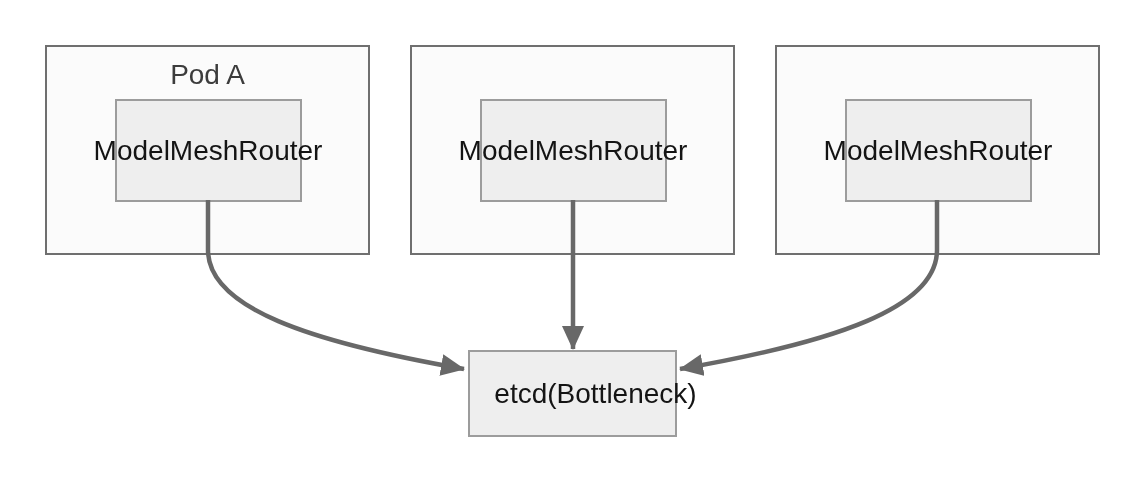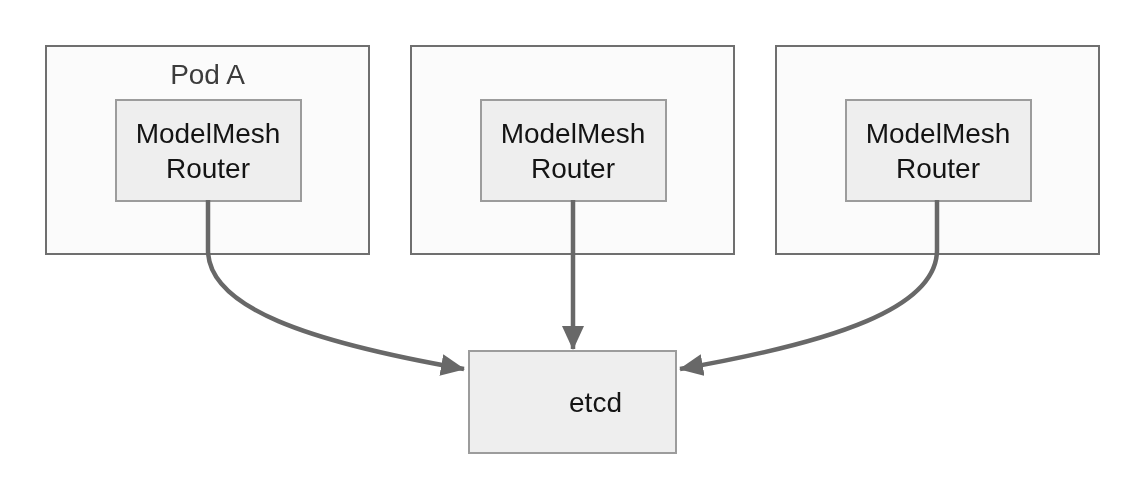--- a/index.html
+++ b/index.html
@@ -32,42 +32,42 @@
     text-align: center;
     font-size: 28px;
     line-height: 36px;
     color: #3c3c3c;
   }
   .node {
     box-sizing: border-box;
     background: #eeeeee;
     border: 2px solid #9c9c9c;
     display: flex;
-    flex-direction: column;
+    flex-direction: row;
     align-items: center;
     justify-content: center;
     text-align: center;
     font-size: 28px;
     line-height: 35px;
     color: #141414;
   }
   .router {
     position: absolute;
     top: 52px;
     left: 50%;
     width: 187px;
     height: 103px;
     margin-left: -93px;
   }
   .etcd {
     position: absolute;
     left: 468px;
     top: 350px;
     width: 209px;
-    height: 104px;
+    height: 87px;
     padding-left: 46px;
   }
   .arrows {
     position: absolute;
     left: 0;
     top: 0;
     width: 1140px;
     height: 488px;
     pointer-events: none;
     z-index: 5;
@@ -95,20 +95,21 @@
 
   <div class="pod pod-c">
     <div class="node router">
       <div>ModelMesh</div>
       <div>Router</div>
     </div>
   </div>
 
   <div class="node etcd">
     <div>etcd</div>
+    <div>(Bottleneck)</div>
   </div>
 
   <svg class="arrows" viewBox="0 0 1140 488" xmlns="http://www.w3.org/2000/svg">
     <defs>
       <marker id="arrowhead" markerUnits="userSpaceOnUse" markerWidth="24" markerHeight="22" refX="23" refY="11" orient="auto">
         <polygon points="0,0 24,11 0,22" fill="#686868"></polygon>
       </marker>
     </defs>
     <path d="M208,200 L208,250 C208,308 310,342 464,369" fill="none" stroke-width="4.5" marker-end="url(#arrowhead)" stroke="#686868"></path>
     <path d="M573,200 L573,349" fill="none" stroke-width="4.5" marker-end="url(#arrowhead)" stroke="#686868"></path>

